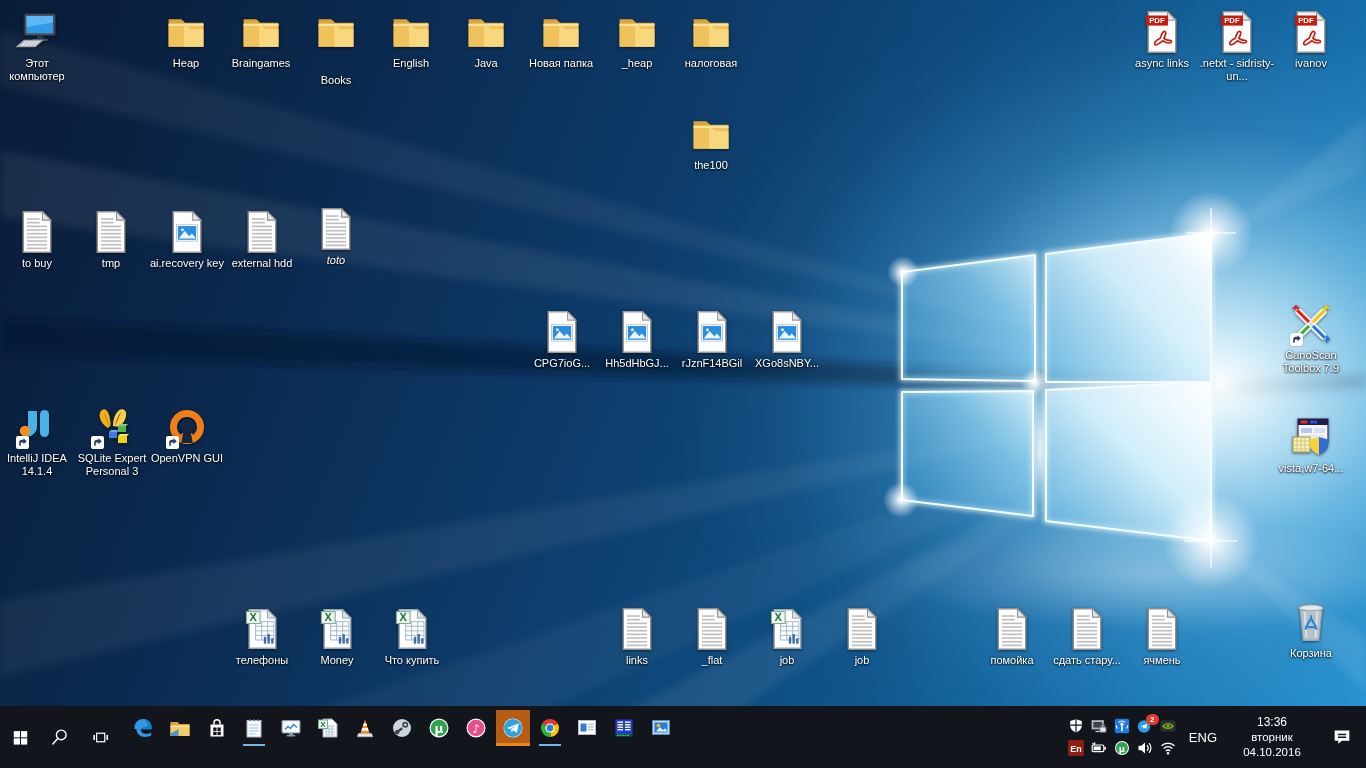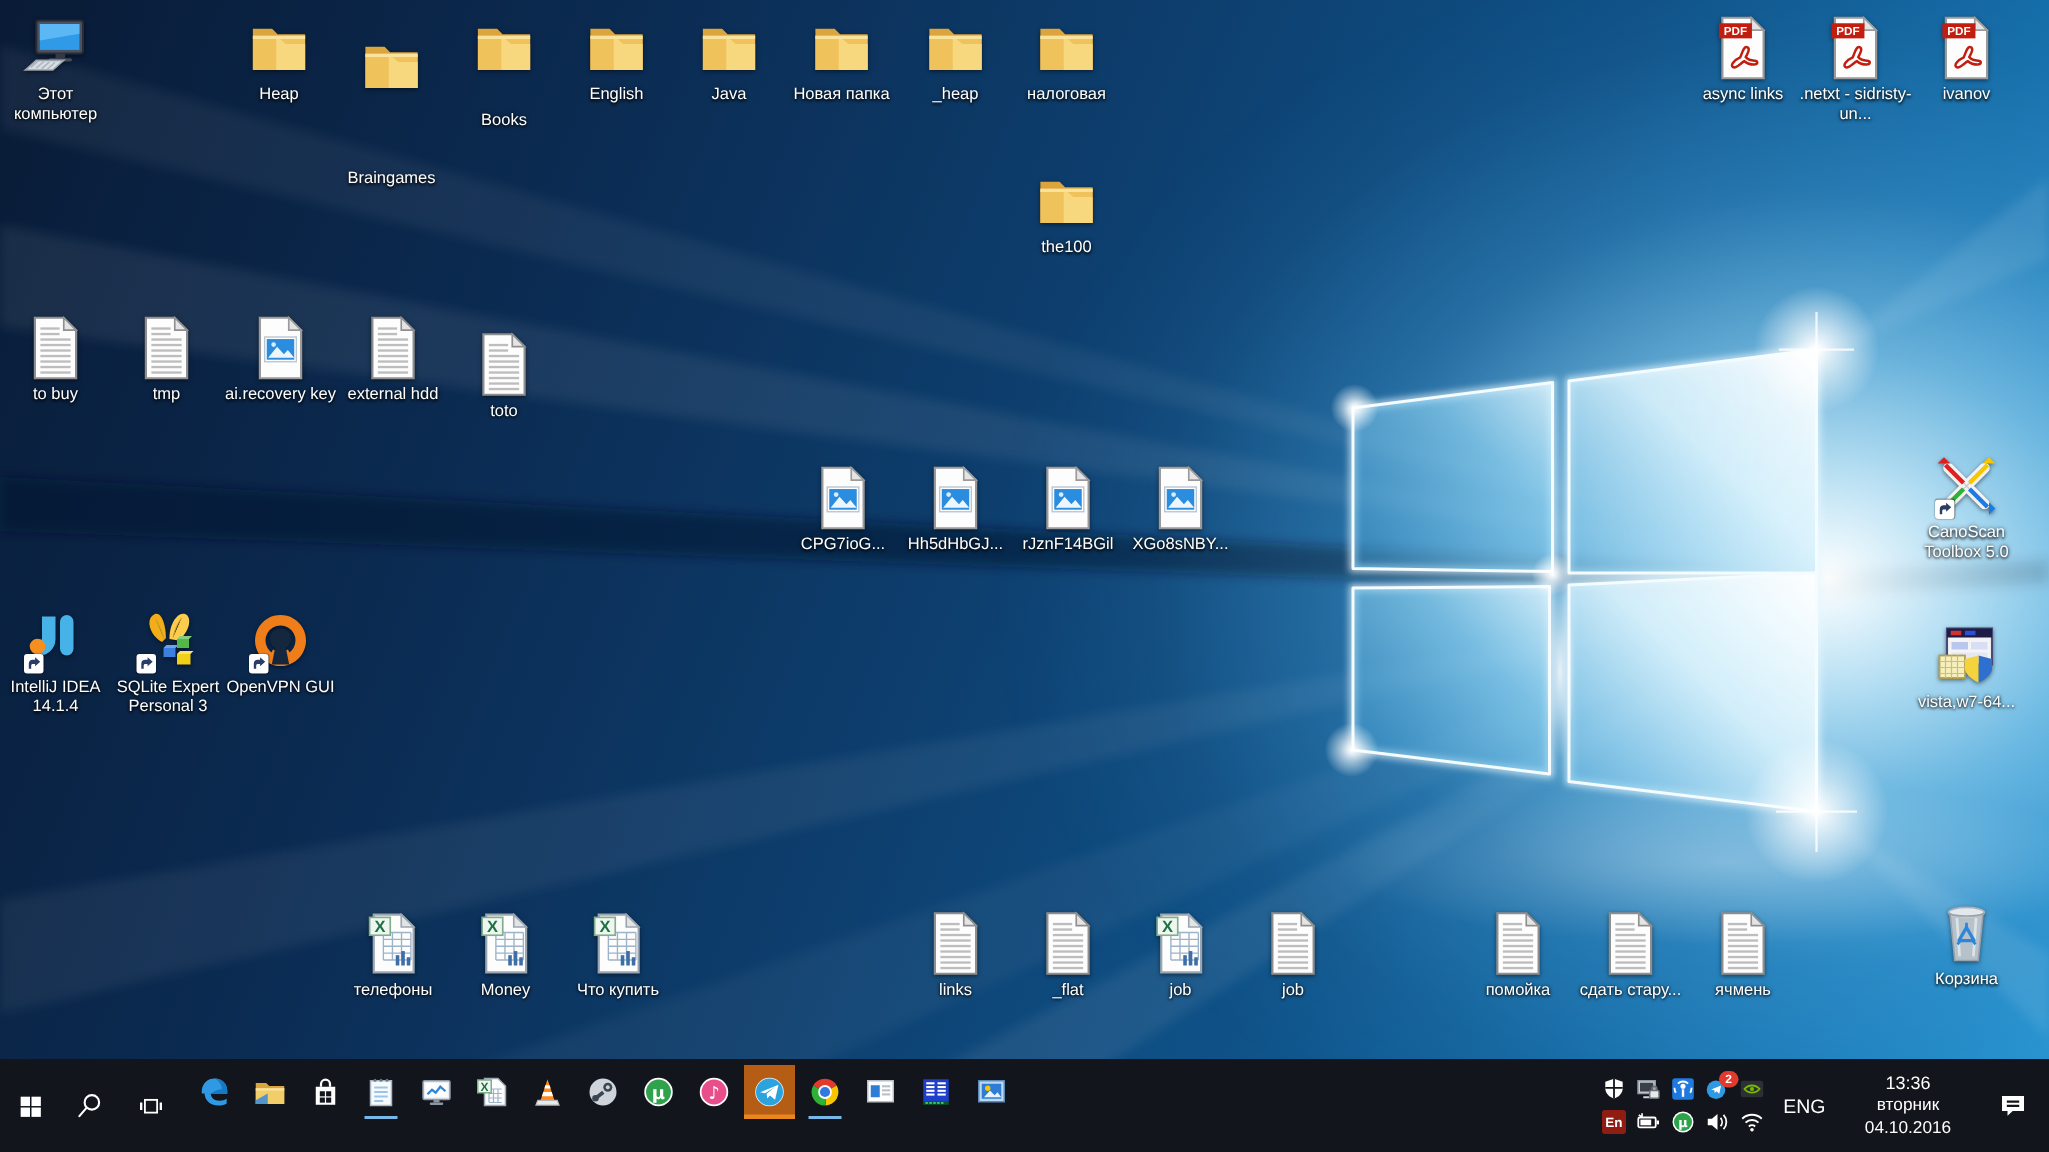--- a/index.html
+++ b/index.html
@@ -142,21 +142,21 @@
         <div class="dico">
           <svg viewBox="0 0 48 44">
             <path d="M5 8 h14 l4 4 h20 v26 H5 z" fill="#dca43c"></path>
             <path d="M5 13 h38 v25 H5 z" fill="#efc25c"></path>
             <path d="M22 13 l7 6 h14 v19 H22 z" fill="#f7d87e"></path>
             <path d="M5 13 h38 v2.4 H5 z" fill="#f9e29b"></path>
           </svg>
         </div>
         <div class="dlabel">Heap</div>
       </div>
-      <div class="dicon" style="left: 216px; top: 20px; gap: 44px;">
+      <div class="dicon" style="left: 216px; top: 8px;">
         <div class="dico">
           <svg viewBox="0 0 48 44">
             <path d="M5 8 h14 l4 4 h20 v26 H5 z" fill="#dca43c"></path>
             <path d="M5 13 h38 v25 H5 z" fill="#efc25c"></path>
             <path d="M22 13 l7 6 h14 v19 H22 z" fill="#f7d87e"></path>
             <path d="M5 13 h38 v2.4 H5 z" fill="#f9e29b"></path>
           </svg>
         </div>
         <div class="dlabel">Braingames</div>
       </div>
@@ -339,21 +339,21 @@
               <rect x="9" y="25" width="22" height="1.7"></rect>
               <rect x="9" y="29" width="22" height="1.7"></rect>
               <rect x="9" y="33" width="22" height="1.7"></rect>
               <rect x="9" y="37" width="22" height="1.7"></rect>
               <rect x="9" y="41" width="22" height="1.7"></rect>
             </g>
           </svg>
         </div>
         <div class="dlabel">external hdd</div>
       </div>
-      <div class="dicon" style="left: 291px; top: 219px;">
+      <div class="dicon" style="left: 291px; top: 205px; font-style: italic;">
         <div class="dico">
           <svg viewBox="0 0 40 48">
             <path d="M5 2 h21 l9 9 v35 H5 z" fill="#fdfdfd" stroke="#8f8f8f" stroke-width="1.6"></path>
             <path d="M26 2 l9 9 h-9 z" fill="#e4e4e4" stroke="#8f8f8f" stroke-width="1.2"></path>
             <g fill="#bdbdbd">
               <rect x="9" y="9" width="14" height="1.7"></rect>
               <rect x="9" y="13" width="14" height="1.7"></rect>
               <rect x="9" y="17" width="22" height="1.7"></rect>
               <rect x="9" y="21" width="22" height="1.7"></rect>
               <rect x="9" y="25" width="22" height="1.7"></rect>
@@ -440,21 +440,21 @@
               <path d="M40 40 L40 34 34 40 z" fill="#1f7ae0" transform="rotate(-45 37 37)"></path>
               <path d="M4 40 L10 40 4 34 z" fill="#2eb135" transform="rotate(45 7 37)"></path>
             </g>
           </svg>
           <span class="sc">
             <svg viewBox="0 0 11 11">
               <path d="M2.2 8.8 V5.4 c0-1.6 1-2.6 2.6-2.6 h1.6 V1.2 l3.4 3 -3.4 3 V5.6 H4.8 c-0.6 0-1 0.4-1 1 v2.2z" fill="#2a3d66"></path>
             </svg>
           </span>
         </div>
-        <div class="dlabel">CanoScan Toolbox 5.0</div>
+        <div class="dlabel">CanoScan Toolbox 7.9</div>
       </div>
       <div class="dicon" style="left: -8px; top: 403px;">
         <div class="dico">
           <svg viewBox="0 0 44 44">
             <rect x="25" y="5" width="9" height="27" rx="4.5" fill="#47b2e8"></rect>
             <path d="M9 32 a11 11 0 0 0 13 -11 V6 h-9 v14 a4.5 4.5 0 0 1 -6 4.3 z" fill="#47b2e8"></path>
             <circle cx="10" cy="26" r="5.2" fill="#f78f1e"></circle>
           </svg>
           <span class="sc">
             <svg viewBox="0 0 11 11">

